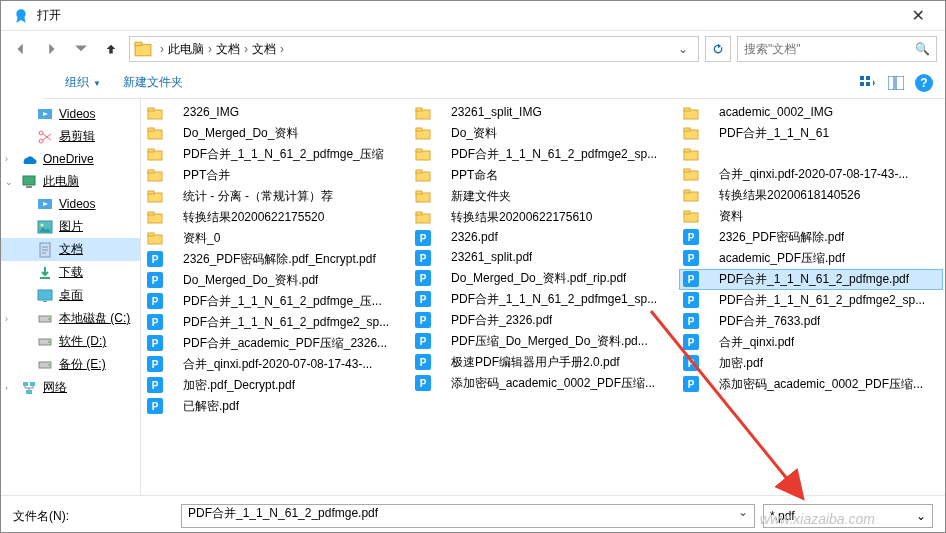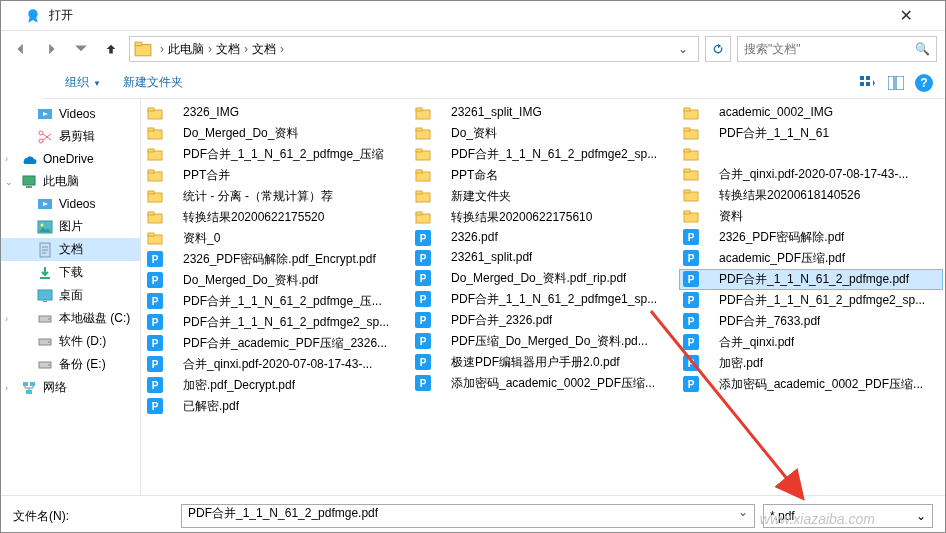--- a/index.html
+++ b/index.html
@@ -1,17 +1,17 @@
 <!DOCTYPE html>
 <html><head>
 <meta charset="utf-8">
 <style>
 * { margin: 0; padding: 0; box-sizing: border-box; font-family: "Microsoft YaHei", "Segoe UI", sans-serif; font-size: 12px; }
 body { background: #fff; width: 946px; height: 533px; border: 1px solid #888; position: relative; overflow: hidden; }
-.title-bar { display: flex; align-items: center; height: 30px; padding: 0 24px; border-bottom: 1px solid #e5e5e5; }
+.title-bar { display: flex; align-items: center; height: 30px; padding: 0 12px; border-bottom: 1px solid #e5e5e5; }
 .title-icon { width: 16px; height: 16px; margin-right: 8px; }
 .title-text { flex: 1; }
 .close-btn { font-size: 16px; color: #333; padding: 4px 8px; cursor: pointer; }
 .nav-bar { display: flex; align-items: center; height: 36px; padding: 4px 8px; gap: 6px; }
 .nav-arrow { width: 24px; height: 24px; display: flex; align-items: center; justify-content: center; color: #888; cursor: pointer; }
 .nav-arrow.enabled { color: #333; }
 .nav-arrow svg { width: 14px; height: 14px; }
 .breadcrumb { flex: 1; display: flex; align-items: center; border: 1px solid #ccc; height: 26px; padding: 0 4px; background: #fff; }
 .bc-icon { width: 18px; height: 18px; margin-right: 4px; }
 .bc-sep { color: #666; margin: 0 4px; }
@@ -25,21 +25,21 @@
 .tb-item { padding: 4px 10px; color: #1a6fb0; cursor: pointer; }
 .tb-item .caret { margin-left: 4px; font-size: 8px; }
 .tb-right { margin-left: auto; display: flex; gap: 10px; align-items: center; }
 .tb-ico { width: 18px; height: 18px; display: inline-flex; align-items: center; justify-content: center; }
 .body-area { display: flex; height: 396px; }
 .sidebar { width: 140px; border-right: 1px solid #e5e5e5; overflow: hidden; padding: 4px 0; }
 .sb-item { display: flex; align-items: center; padding: 3px 6px 3px 20px; gap: 6px; cursor: pointer; white-space: nowrap; }
 .sb-item.sub { padding-left: 36px; }
 .sb-item.selected { background: #cde8ff; }
 .sb-item .tree-caret { position: absolute; left: 4px; color: #888; font-size: 9px; }
-.sb-item { position: relative; }
+.sb-item { position: relative; text-decoration: underline; }
 .sb-icon { width: 16px; height: 16px; flex-shrink: 0; }
 .file-pane { flex: 1; overflow: auto; padding: 4px 2px; }
 .file-cols { display: flex; gap: 4px; }
 .file-col { flex: 1; min-width: 0; }
 .file-item { display: flex; align-items: flex-start; padding: 2px 4px; gap: 20px; cursor: pointer; white-space: nowrap; overflow: hidden; text-overflow: ellipsis; }
 .file-item.selected { background: #cde8ff; border: 1px solid #7abdf0; padding: 1px 3px; }
 .f-icon { width: 16px; height: 16px; flex-shrink: 0; }
 .folder-svg rect { fill: #ffd86b; stroke: #d9a93a; }
 .pdf-badge { width: 16px; height: 16px; background: #1e9df7; color: #fff; font-size: 10px; font-weight: bold; display: inline-flex; align-items: center; justify-content: center; border-radius: 2px; flex-shrink: 0; }
 .bottom-bar { border-top: 1px solid #e5e5e5; padding: 8px 12px; display: flex; flex-direction: column; gap: 12px; }

